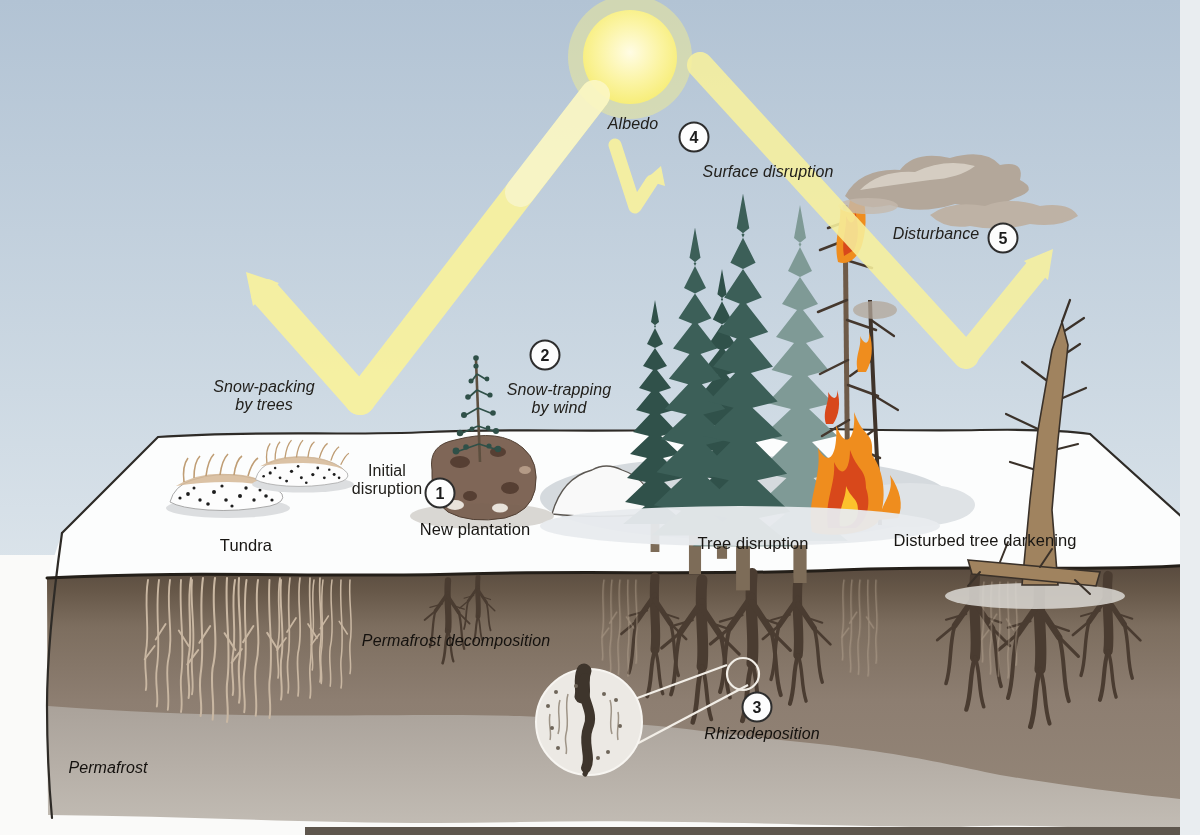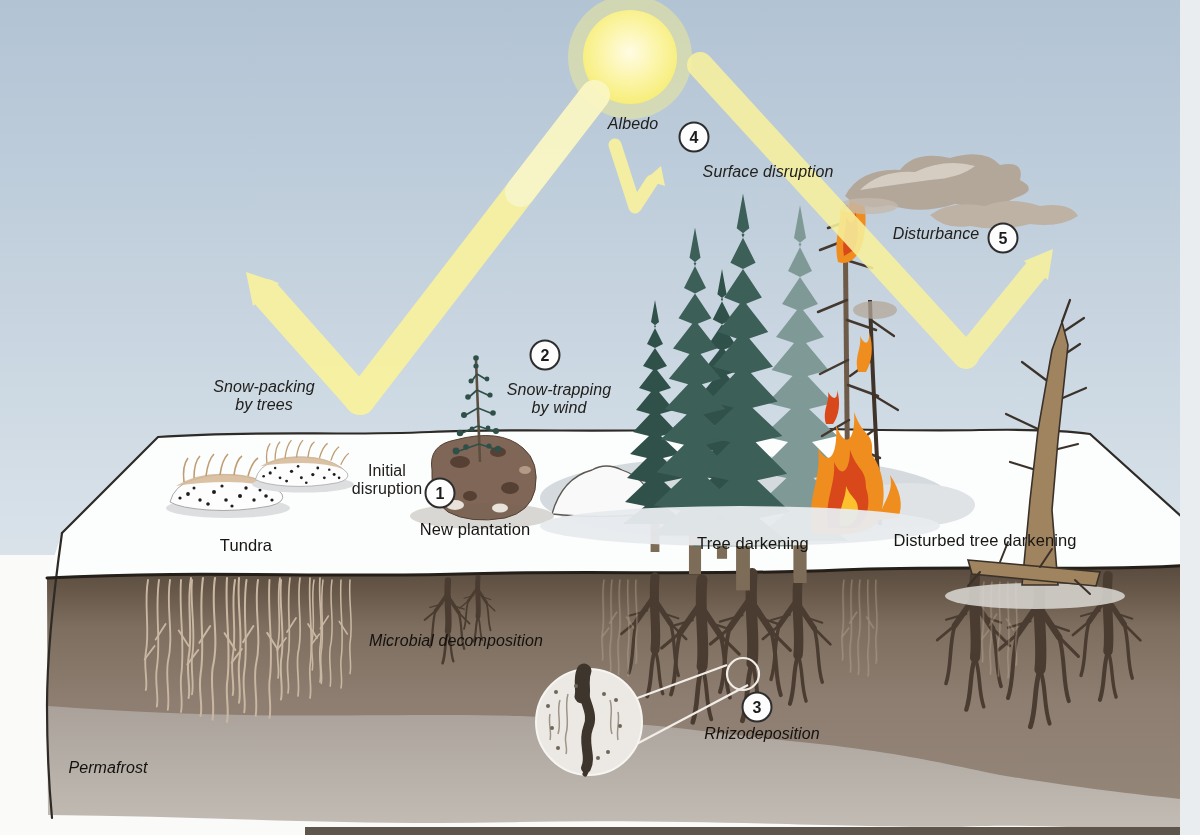--- a/index.html
+++ b/index.html
@@ -362,23 +362,23 @@
 </div>
 
 <div class="lbl" style="left:387px;top:480px;font-style:normal">
   <div>Initial</div>
   <div>disruption</div>
 </div>
 <div class="badge" style="left:440px;top:493px">1</div>
 
 <div class="lbl zone" style="left:246px;top:545px">Tundra</div>
 <div class="lbl zone" style="left:475px;top:529px">New plantation</div>
-<div class="lbl zone" style="left:753px;top:543px">Tree darkening</div>
+<div class="lbl zone" style="left:753px;top:543px">Tree disruption</div>
 <div class="lbl zone" style="left:985px;top:540px">Disturbed tree darkening</div>
 
-<div class="lbl" style="left:456px;top:641px;color:#14110e">Microbial decomposition</div>
+<div class="lbl" style="left:456px;top:641px;color:#14110e">Permafrost decomposition</div>
 
 <div class="badge" style="left:757px;top:707px">3</div>
 <div class="lbl" style="left:762px;top:734px;color:#14110e">Rhizodeposition</div>
 
 <div class="lbl" style="left:108px;top:768px;color:#14110e">Permafrost</div>
 
 </div>
 
 </body></html>

